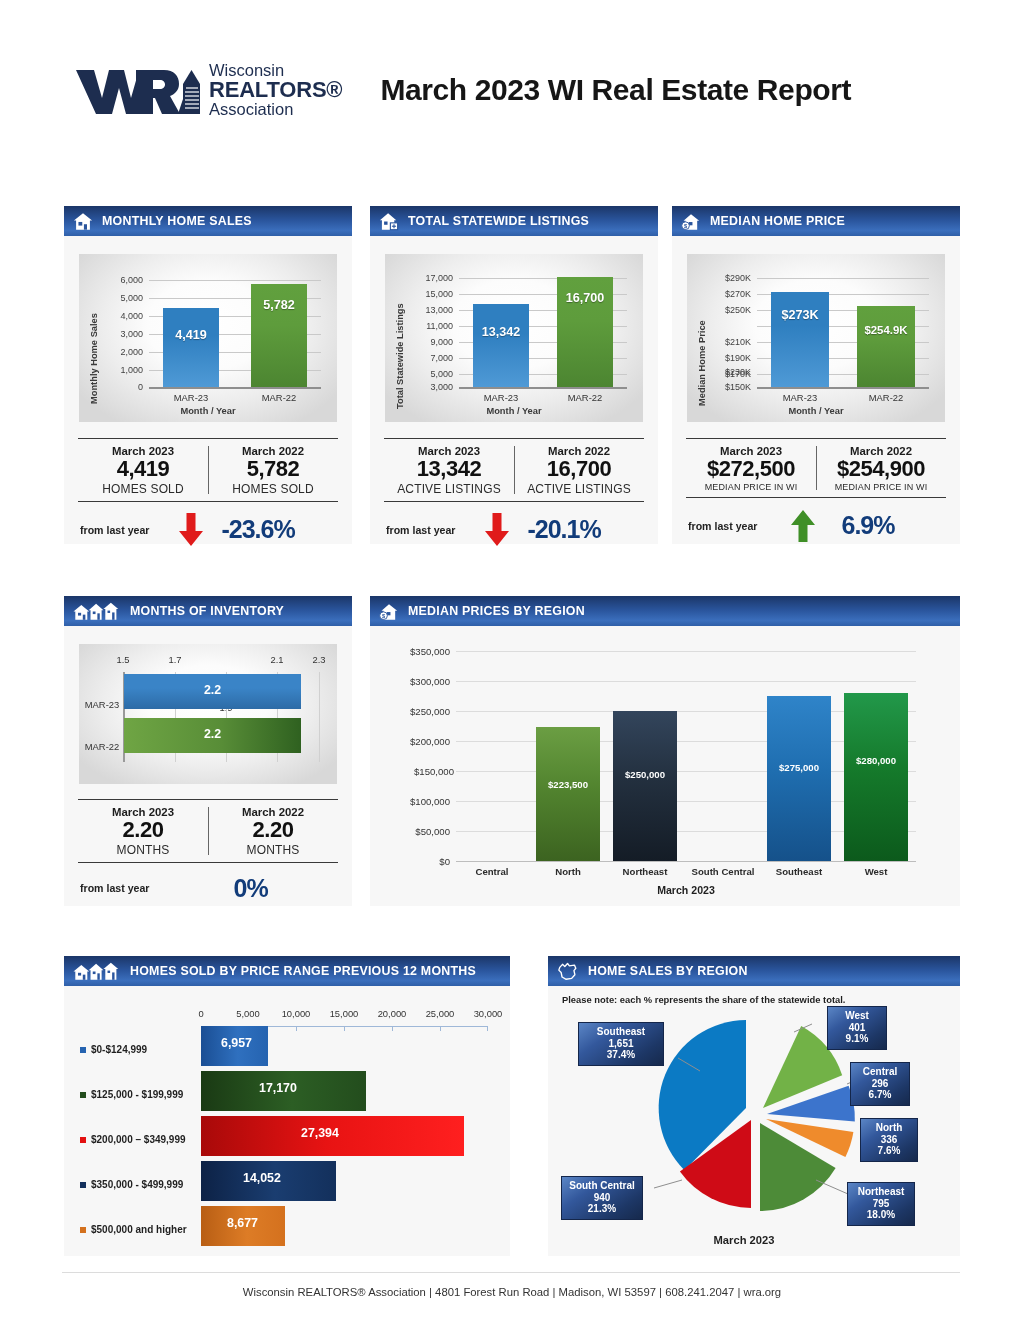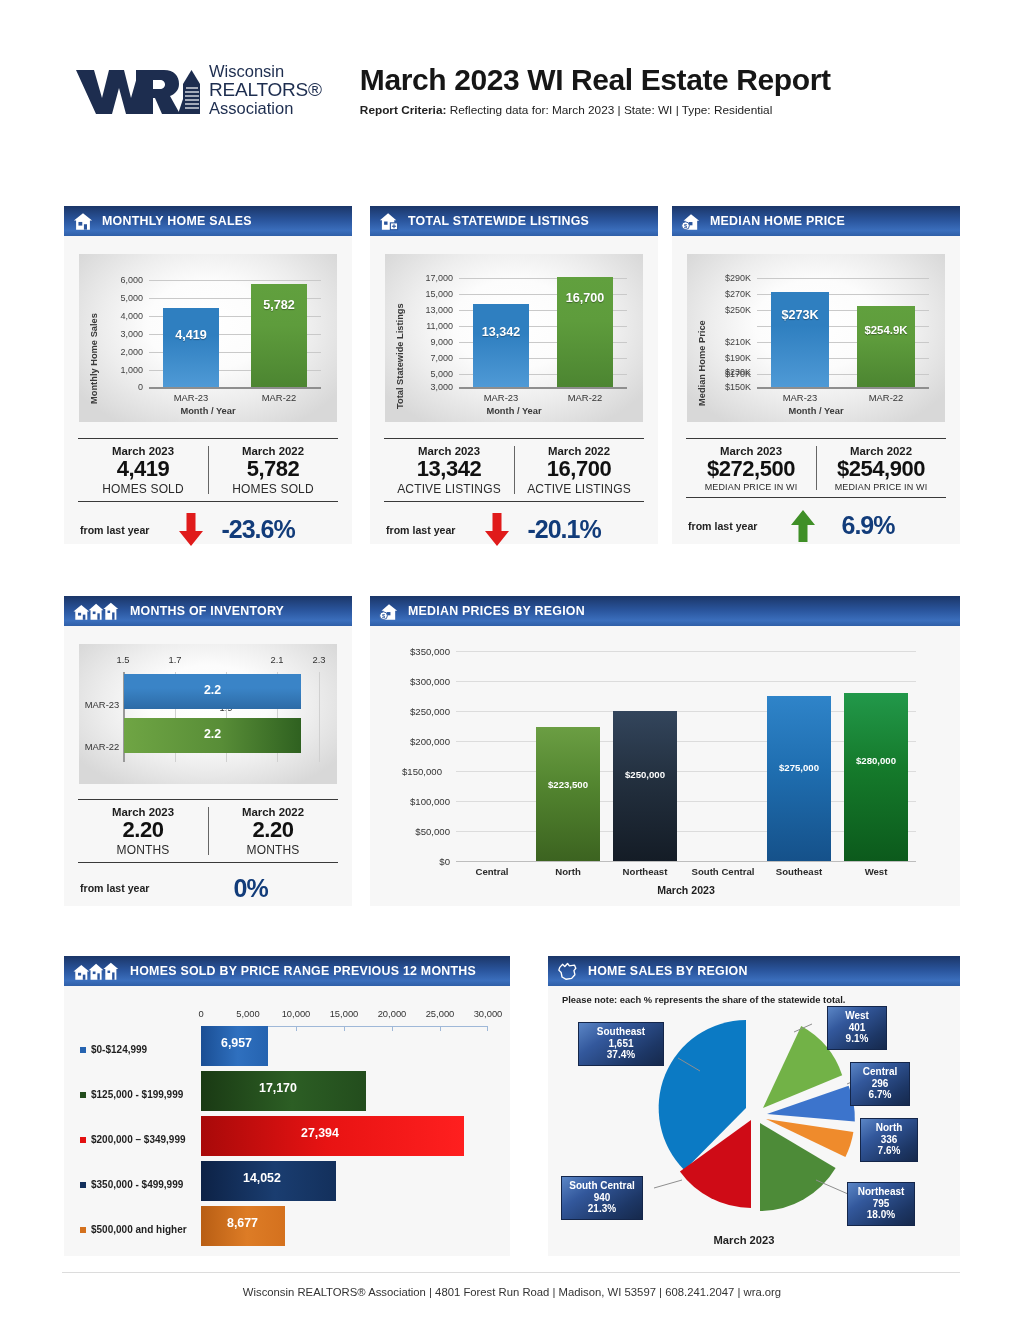--- a/index.html
+++ b/index.html
@@ -10,21 +10,21 @@
     color: #1a1a1a;
     position: relative;
     overflow: hidden;
   }
 
   
   .page-header { display: flex; align-items: center; padding: 62px 0 0 74px; }
   .logo-block { display: flex; align-items: center; gap: 9px; }
   .wra-words { display: flex; flex-direction: column; line-height: 1.02; color: #1d2d4f; }
   .wra-w1 { font-size: 16.5px; }
-  .wra-w2 { font-size: 19px; font-weight: normal; letter-spacing: -0.2px; }
+  .wra-w2 { font-size: 22px; font-weight: bold; letter-spacing: -0.2px; }
   .wra-w3 { font-size: 16.5px; }
   .title-block { margin-left: 38px; }
   .report-title { font-size: 30px; font-weight: bold; letter-spacing: -0.4px; color: #161616; }
   .report-criteria { font-size: 11.8px; margin-top: 6px; color: #222; }
   .report-criteria b { font-weight: bold; }
 
   
   .panel { position: absolute; background: #f7f7f7; }
   .panel-head {
     height: 30px;
@@ -130,21 +130,20 @@
       </g>
     </svg>
     <div class="wra-words">
       <span class="wra-w1">Wisconsin</span>
       <span class="wra-w2">REALTORS®</span>
       <span class="wra-w3">Association</span>
     </div>
   </div>
   <div class="title-block">
     <div class="report-title">March 2023 WI Real Estate Report</div>
-    <div class="report-criteria"><b>Report Criteria:</b><span> Reflecting data for: March 2023 | State: WI | Type: Residential</span></div>
   </div>
 </div>
 
 <div class="panel" style="left:64px; top:206px; width:288px; height:338px;">
   <div class="panel-head">
     <svg width="20" height="19" viewBox="0 0 22 20">
       <path d="M11 1 L21 9 L18.6 9 L18.6 19 L3.4 19 L3.4 9 L1 9 Z" fill="#ffffff"></path>
       <rect x="6" y="10.5" width="4.2" height="4" fill="#2a559d"></rect>
       <rect x="12" y="13" width="3.4" height="6" fill="#2a559d"></rect>
     </svg>
@@ -392,21 +391,21 @@
       <text x="5" y="17.4" font-size="6.2" font-family="Liberation Sans, sans-serif" font-weight="bold" fill="#2a559d" text-anchor="middle">$</text>
     </svg>
     <span class="panel-title">MEDIAN PRICES BY REGION</span>
   </div>
 
   <div class="rg-plot" style="left:0; top:30px; width:590px; height:280px;">
     <div class="rg-ytick" style="left:8px; top:20px; width:72px;">$350,000</div>
     <div class="rg-ytick" style="left:8px; top:50px; width:72px;">$300,000</div>
     <div class="rg-ytick" style="left:8px; top:80px; width:72px;">$250,000</div>
     <div class="rg-ytick" style="left:8px; top:110px; width:72px;">$200,000</div>
-    <div class="rg-ytick" style="left:0; top:140px; width:72px;">$150,000</div>
+    <div class="rg-ytick" style="left:12px; top:140px; width:72px;">$150,000</div>
     <div class="rg-ytick" style="left:8px; top:170px; width:72px;">$100,000</div>
     <div class="rg-ytick" style="left:8px; top:200px; width:72px;">$50,000</div>
     <div class="rg-ytick" style="left:8px; top:230px; width:72px;">$0</div>
 
     <div class="rg-grid" style="left:86px; top:25px; width:460px;"></div>
     <div class="rg-grid" style="left:86px; top:55px; width:460px;"></div>
     <div class="rg-grid" style="left:86px; top:85px; width:460px;"></div>
     <div class="rg-grid" style="left:86px; top:115px; width:460px;"></div>
     <div class="rg-grid" style="left:86px; top:145px; width:460px;"></div>
     <div class="rg-grid" style="left:86px; top:175px; width:460px;"></div>

